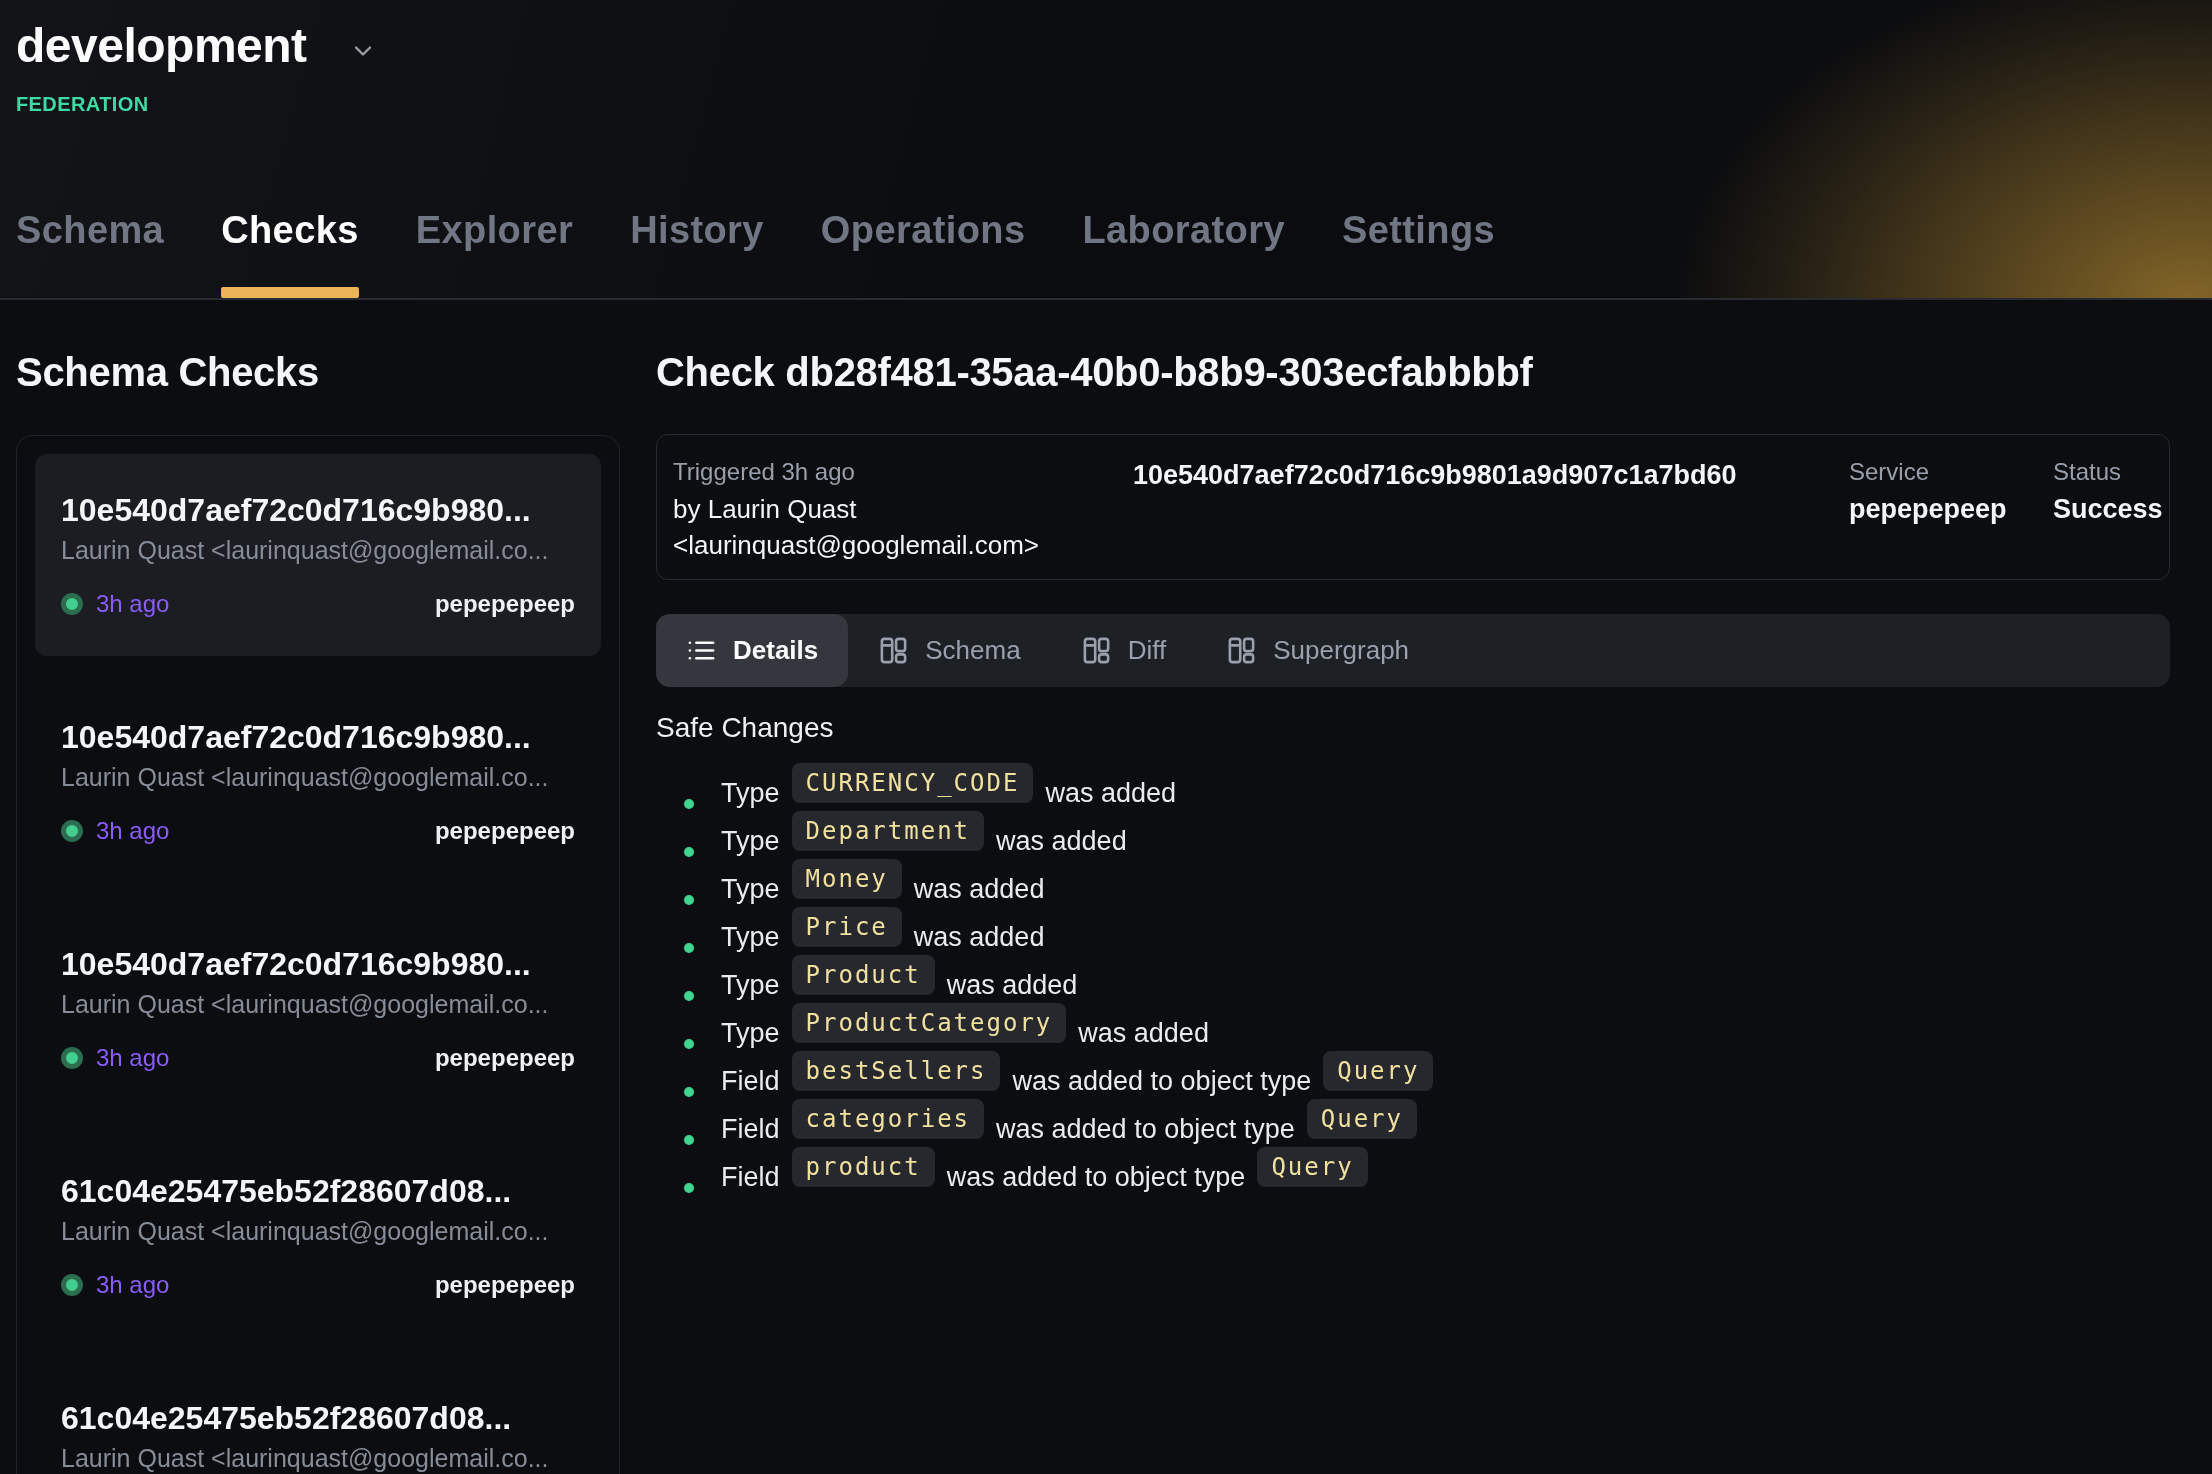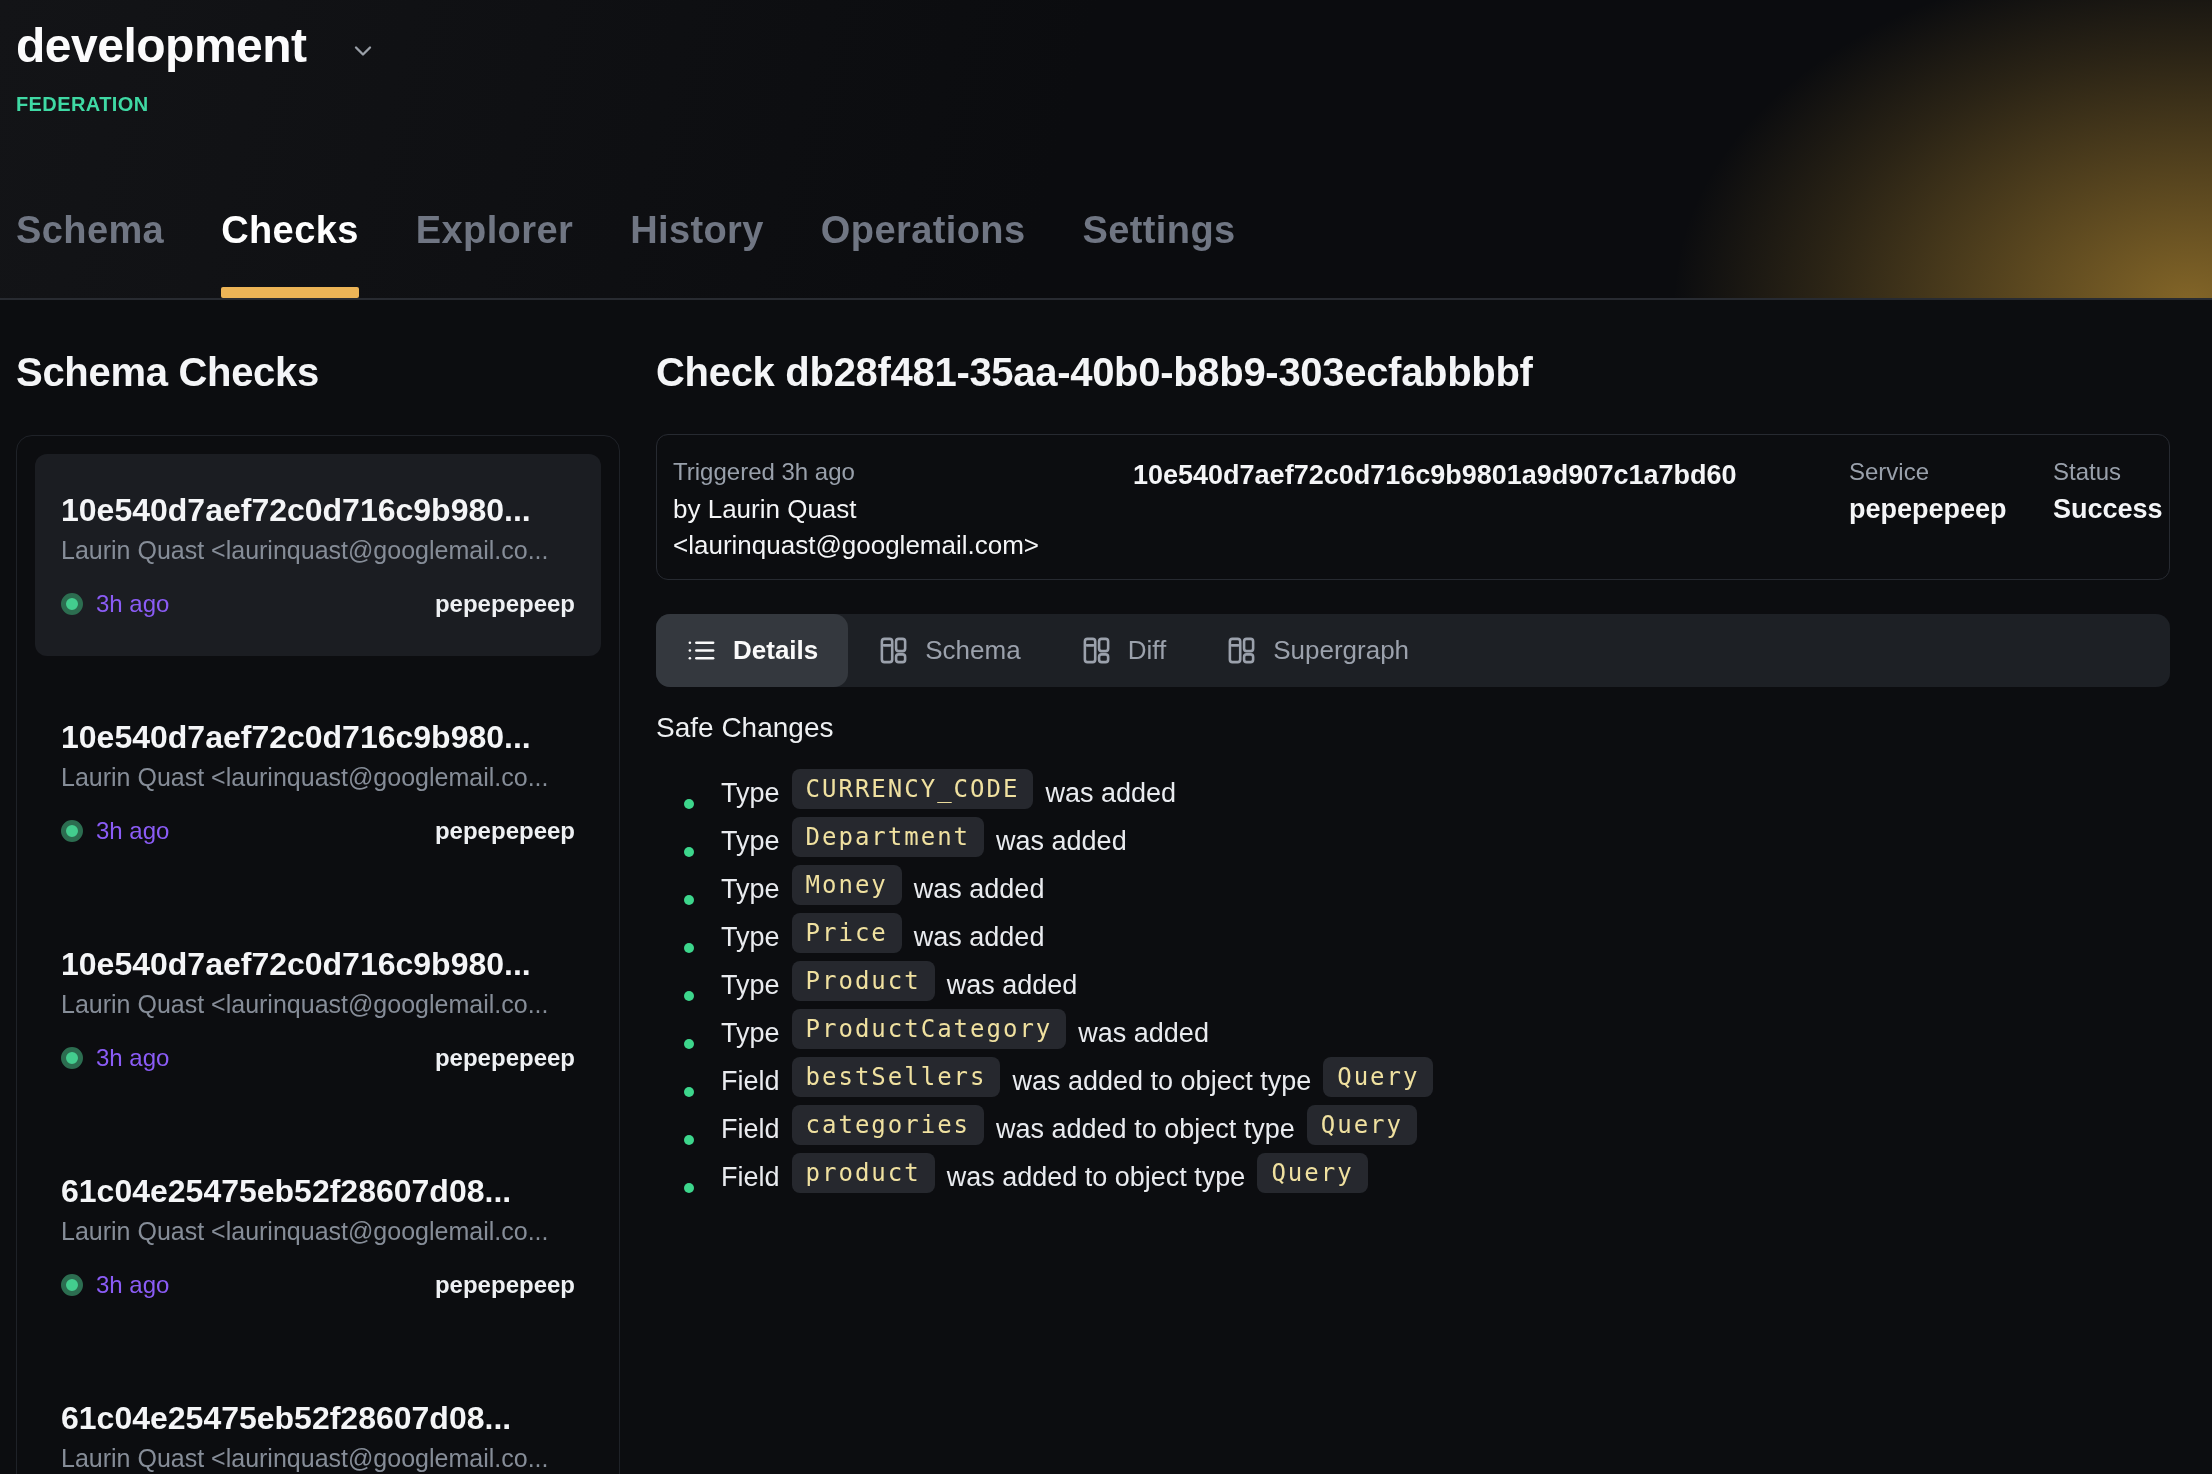--- a/index.html
+++ b/index.html
@@ -86,21 +86,21 @@
   .vtab svg { width: 31px; height: 31px; }
 
   .safe-title { margin-top: 24px; font-size: 28px; line-height: 34px; font-weight: 500; color: #eef0f2; }
   .changes { list-style: none; margin-top: 16px; }
   .changes li { display: flex; align-items: flex-end; height: 48px; font-size: 27px; color: #e9ebef; }
   .bullet { flex: none; width: 10px; height: 10px; border-radius: 50%; background: #3dd68c; margin: 0 27px 0 28px; }
   .badge {
     font-family: "DejaVu Sans Mono", "Liberation Mono", monospace;
     font-size: 24px; letter-spacing: 2px;
     color: #f0e1a0; background: #26282e;
-    border-radius: 8px; padding: 6px 14px; margin: 0 12px;
+    border-radius: 8px; padding: 6px 14px; margin: 6px 12px;
     white-space: nowrap;
   }
   .svgicon { stroke: currentColor; fill: none; stroke-width: 2; stroke-linecap: round; stroke-linejoin: round; }
 </style>
 </head>
 <body>
 
 <header class="app-header">
   <div class="proj-row">
     <h1 class="proj-name">development</h1>
@@ -108,20 +108,21 @@
         <path d="M6 9l6 6 6-6"></path>
       </svg>
   </div>
   <div class="fed-label">FEDERATION</div>
   <nav class="proj-tabs">
     <span class="ptab">Schema</span>
     <span class="ptab active">Checks</span>
     <span class="ptab">Explorer</span>
     <span class="ptab">History</span>
     <span class="ptab">Operations</span>
+    <span class="ptab">Laboratory</span>
     <span class="ptab">Settings</span>
   </nav>
 </header>
 
 <div class="main">
 
   <section class="sidebar">
     <h2 class="sec-title">Schema Checks</h2>
     <div class="check-list">
 

